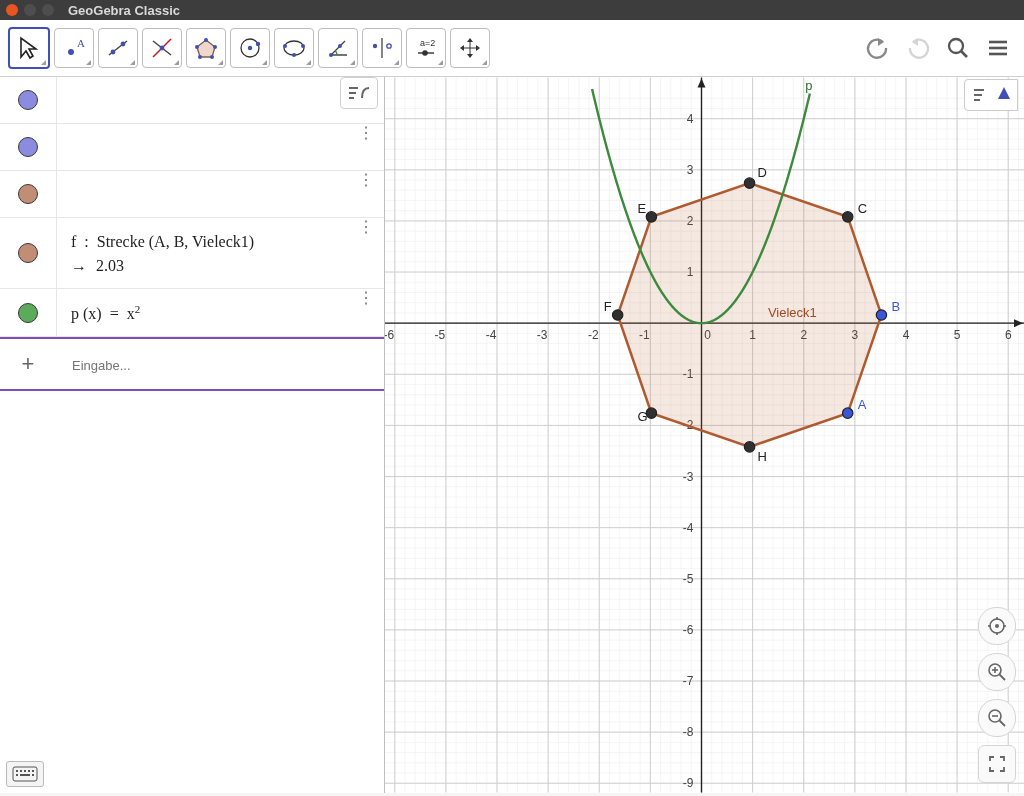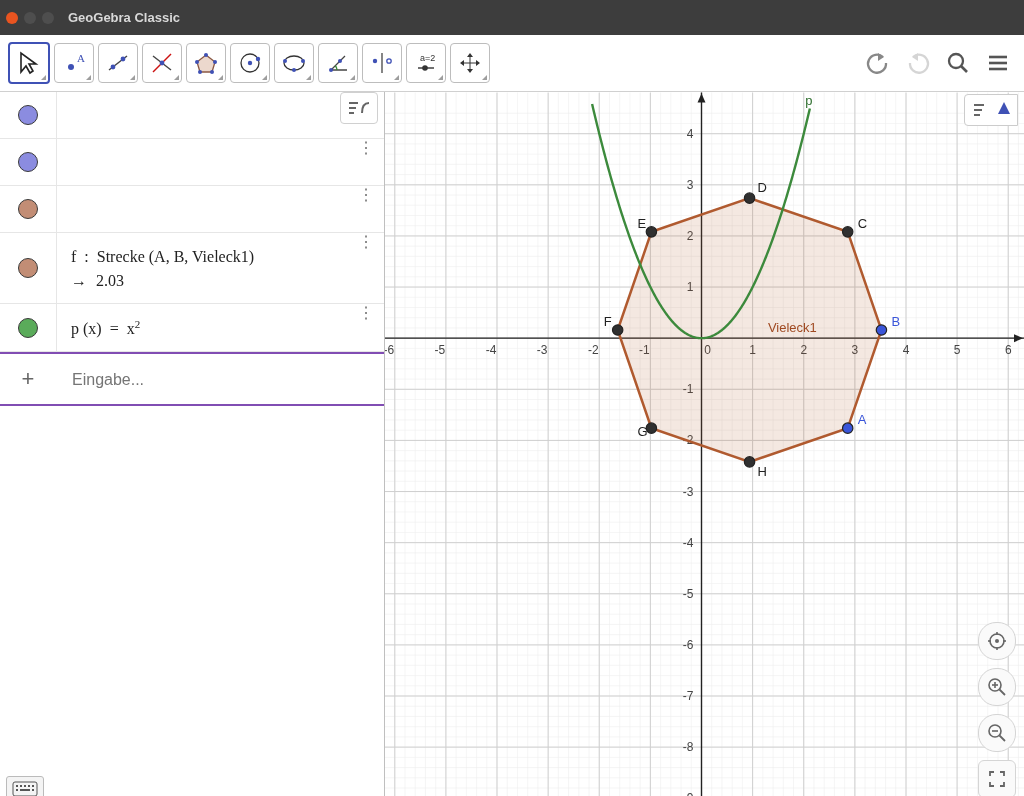--- a/index.html
+++ b/index.html
@@ -7,21 +7,21 @@
     padding: 0;
     width: 1024px;
     height: 796px;
     font-family: Arial, sans-serif;
     font-size: 13px;
     color: #1e1e1e;
     background: #f5f5f5;
     overflow: hidden;
   }
   .title-bar {
-    height: 35px;
+    height: 20px;
     background: #3d3d3d;
     color: #d9d9d9;
     display: flex;
     align-items: center;
     padding: 0 6px;
     font-size: 13px;
     font-weight: bold;
   }
   .title-bar .wc {
     width: 12px; height: 12px; border-radius: 6px; margin-right: 6px;
@@ -109,21 +109,21 @@
   .row .menu-dots {
     position:absolute; right:10px; top:6px; color:#777; font-size:16px; line-height:6px;
   }
   .row.input {
     border-top: 2px solid #814db3;
     border-bottom: 2px solid #814db3;
     min-height: 50px;
   }
   .row.input .plus { width:56px; display:flex;align-items:center;justify-content:center; color:#666; font-size:22px;}
   .row.input input {
-    border:none; outline:none; width:100%; font-size:16px; color:#a16207;
+    border:none; outline:none; width:100%; font-size:13px; color:#a16207;
     font-family: Arial, sans-serif;
   }
   .row.input .content{display:flex;align-items:center;}
 
   .kbd-btn {
     position:absolute; left:6px; bottom:6px;
     width:36px;height:24px;border:1px solid #bbb;border-radius:3px;background:#f4f4f4;
     display:flex;align-items:center;justify-content:center;
   }
 

